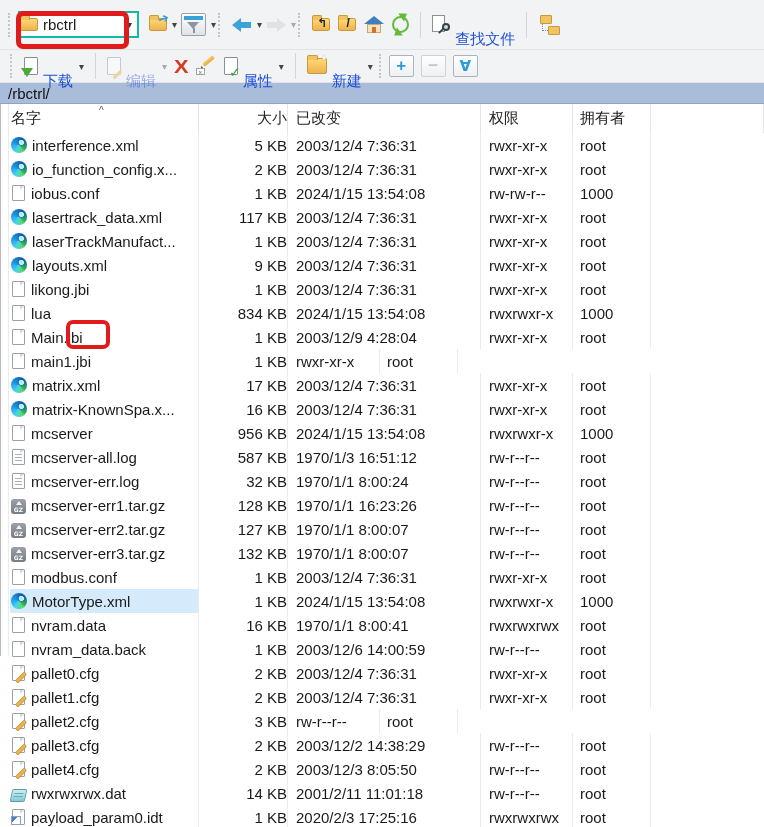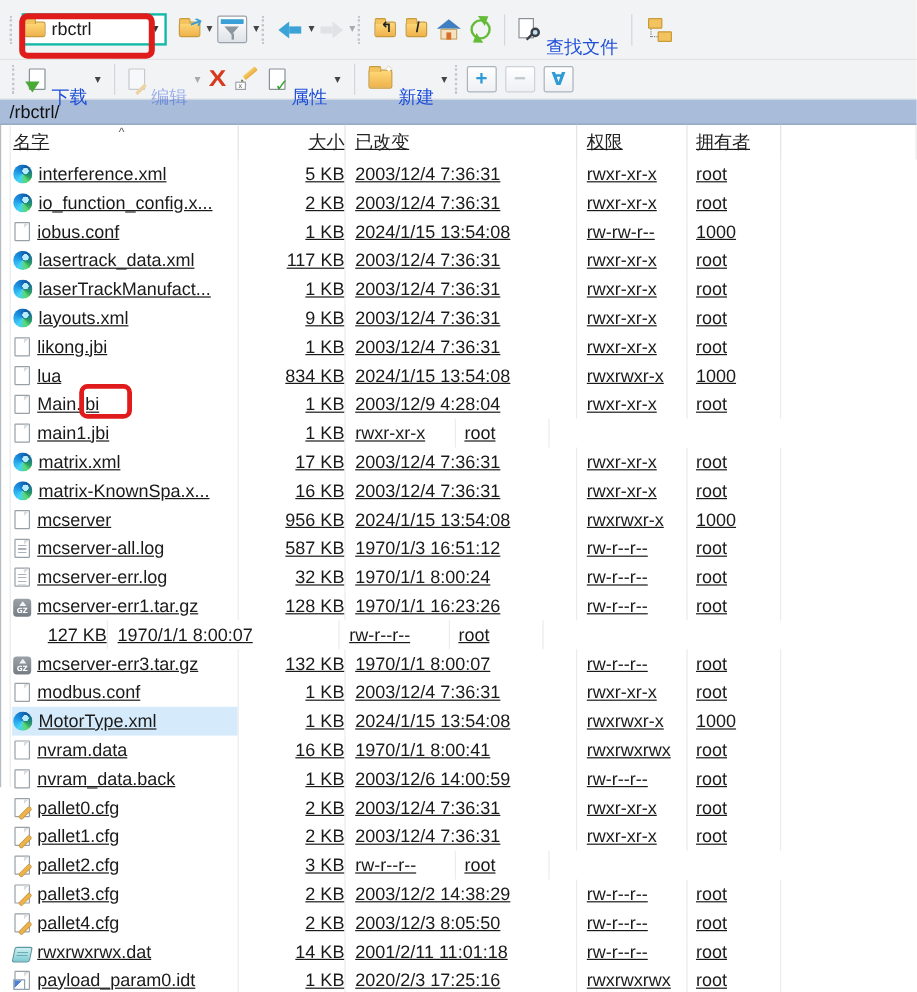--- a/index.html
+++ b/index.html
@@ -81,21 +81,21 @@
   .newfolder::after { content:"✦"; position:absolute; top:-6px; right:-2px; color:#fff; text-shadow:0 0 1px #b08a30; font-size:9px; }
   .sqbtn { width:25px; height:22px; border:1px solid #aab3bc; border-radius:2px; background:linear-gradient(#ffffff,#eef0f3); display:flex; align-items:center; justify-content:center; font-weight:bold; margin-right:7px; }
   .sqbtn.plus { color:#2e9bd6; font-size:17px; }
   .sqbtn.minus { color:#c2c8cd; font-size:17px; border-color:#ccd2d8; }
   .sqbtn.nabla { color:#2e9bd6; font-size:15px; }
 
   
   .pathbar { height:21px; background:#a9bcd9; border-bottom:1px solid #8fa3c0; display:flex; align-items:center; padding-left:8px; color:#111; }
 
   
-  .panel { position:relative; border-left:1px solid #b8bcc0; height:552px;text-decoration:underline; }
+  .panel { position:relative; border-left:1px solid #b8bcc0; height:552px; }
   .panel .inneredge { position:absolute; left:7px; top:0; bottom:0; width:1px; background:#ececec; }
   .lheader { display:flex; height:29px; align-items:center; position:relative; }
   .lheader .hcell { height:100%; display:flex; align-items:center; border-right:1px solid #e4e4e4; color:#222; }
   .sortcaret { position:absolute; left:98px; top:1px; font-size:10px; color:#555; }
   .rows { position:relative; }
   .frow { display:flex; height:24px; align-items:center; }
   .cell { height:100%; display:flex; align-items:center; border-right:1px solid #ececec; overflow:hidden; white-space:nowrap; }
   .c-name { width:198px; padding-left:10px; gap:5px; }
   .c-size { width:89px; justify-content:flex-end; }
   .c-chg  { width:193px; padding-left:8px; }
@@ -454,20 +454,24 @@
           <span class="fi fi-gz"></span>
           <span>mcserver-err1.tar.gz</span>
         </div>
         <div class="cell c-size">128 KB</div>
         <div class="cell c-chg">1970/1/1 16:23:26</div>
         <div class="cell c-rts">rw-r--r--</div>
         <div class="cell c-own">root</div>
         <div class="cell c-fill"></div>
       </div>
       <div class="frow">
+        <div class="cell c-name">
+          <span class="fi fi-gz"></span>
+          <span>mcserver-err2.tar.gz</span>
+        </div>
         <div class="cell c-size">127 KB</div>
         <div class="cell c-chg">1970/1/1 8:00:07</div>
         <div class="cell c-rts">rw-r--r--</div>
         <div class="cell c-own">root</div>
         <div class="cell c-fill"></div>
       </div>
       <div class="frow">
         <div class="cell c-name">
           <span class="fi fi-gz"></span>
           <span>mcserver-err3.tar.gz</span>

